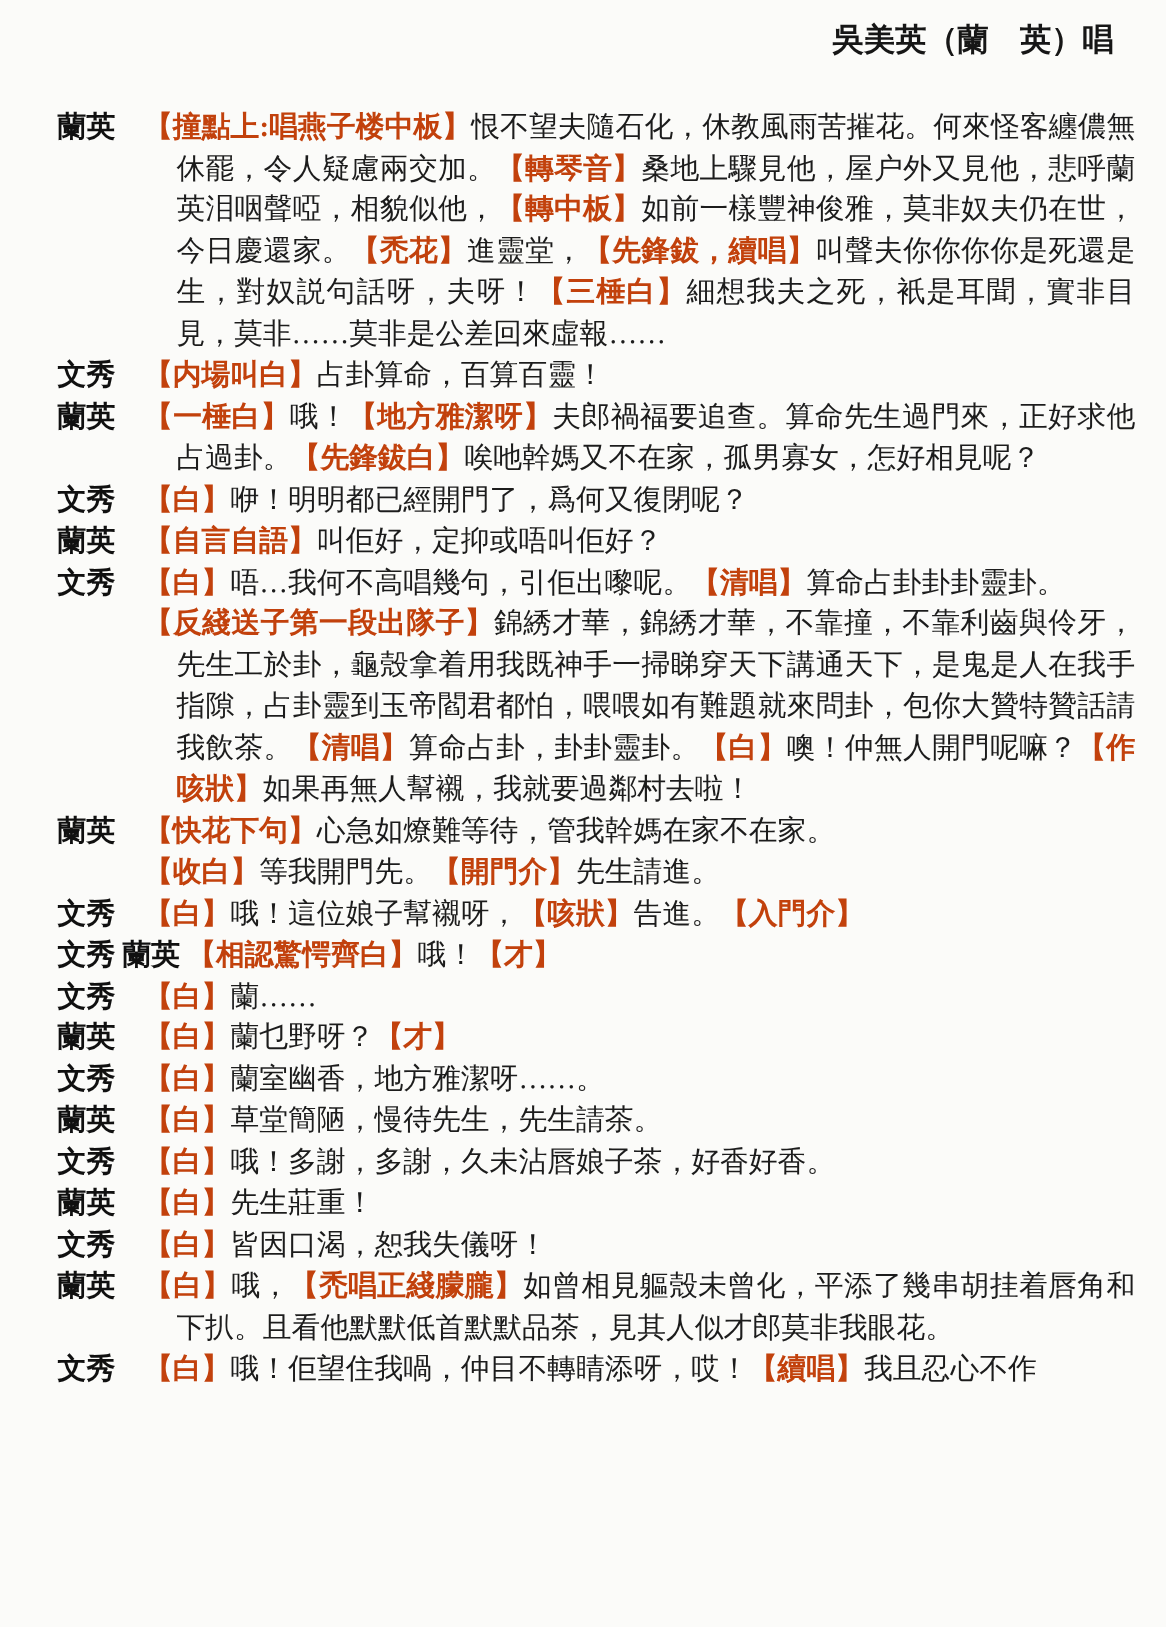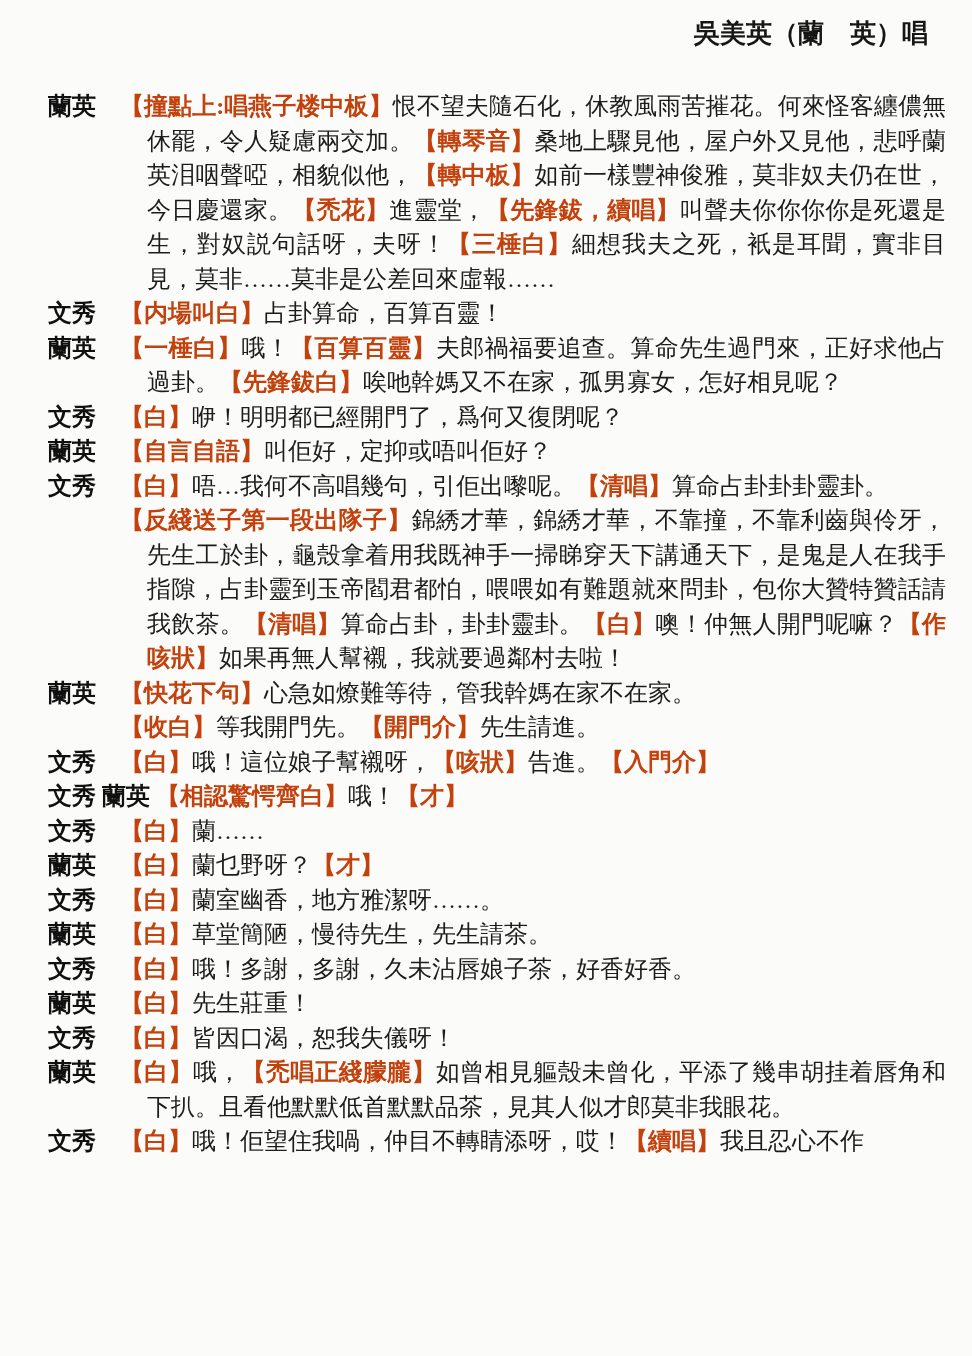--- a/index.html
+++ b/index.html
@@ -62,21 +62,21 @@
       <div class="row">
         <span class="speaker">蘭英</span>
         <div class="text"><b>【撞點上:唱燕子楼中板】</b>恨不望夫隨石化，休教風雨苦摧花。何來怪客纏儂無休罷，令人疑慮兩交加。<b>【轉琴音】</b>桑地上驟見他，屋户外又見他，悲呼蘭英泪咽聲啞，相貌似他，<b>【轉中板】</b>如前一樣豐神俊雅，莫非奴夫仍在世，今日慶還家。<b>【禿花】</b>進靈堂，<b>【先鋒鈸，續唱】</b>叫聲夫你你你你是死還是生，對奴説句話呀，夫呀！<b>【三棰白】</b>細想我夫之死，衹是耳聞，實非目見，莫非……莫非是公差回來虛報……</div>
       </div>
       <div class="row">
         <span class="speaker">文秀</span>
         <div class="text"><b>【内場叫白】</b>占卦算命，百算百靈！</div>
       </div>
       <div class="row">
         <span class="speaker">蘭英</span>
-        <div class="text"><b>【一棰白】</b>哦！<b>【百算百靈】</b>夫郎禍福要追查。算命先生過門來，正好求他占過卦。<b>【先鋒鈸白】</b>唉吔幹媽又不在家，孤男寡女，怎好相見呢？</div>
+        <div class="text"><b>【一棰白】</b>哦！<b>【地方雅潔呀】</b>夫郎禍福要追查。算命先生過門來，正好求他占過卦。<b>【先鋒鈸白】</b>唉吔幹媽又不在家，孤男寡女，怎好相見呢？</div>
       </div>
       <div class="row">
         <span class="speaker">文秀</span>
         <div class="text"><b>【白】</b>咿！明明都已經開門了，爲何又復閉呢？</div>
       </div>
       <div class="row">
         <span class="speaker">蘭英</span>
         <div class="text"><b>【自言自語】</b>叫佢好，定抑或唔叫佢好？</div>
       </div>
       <div class="row">

